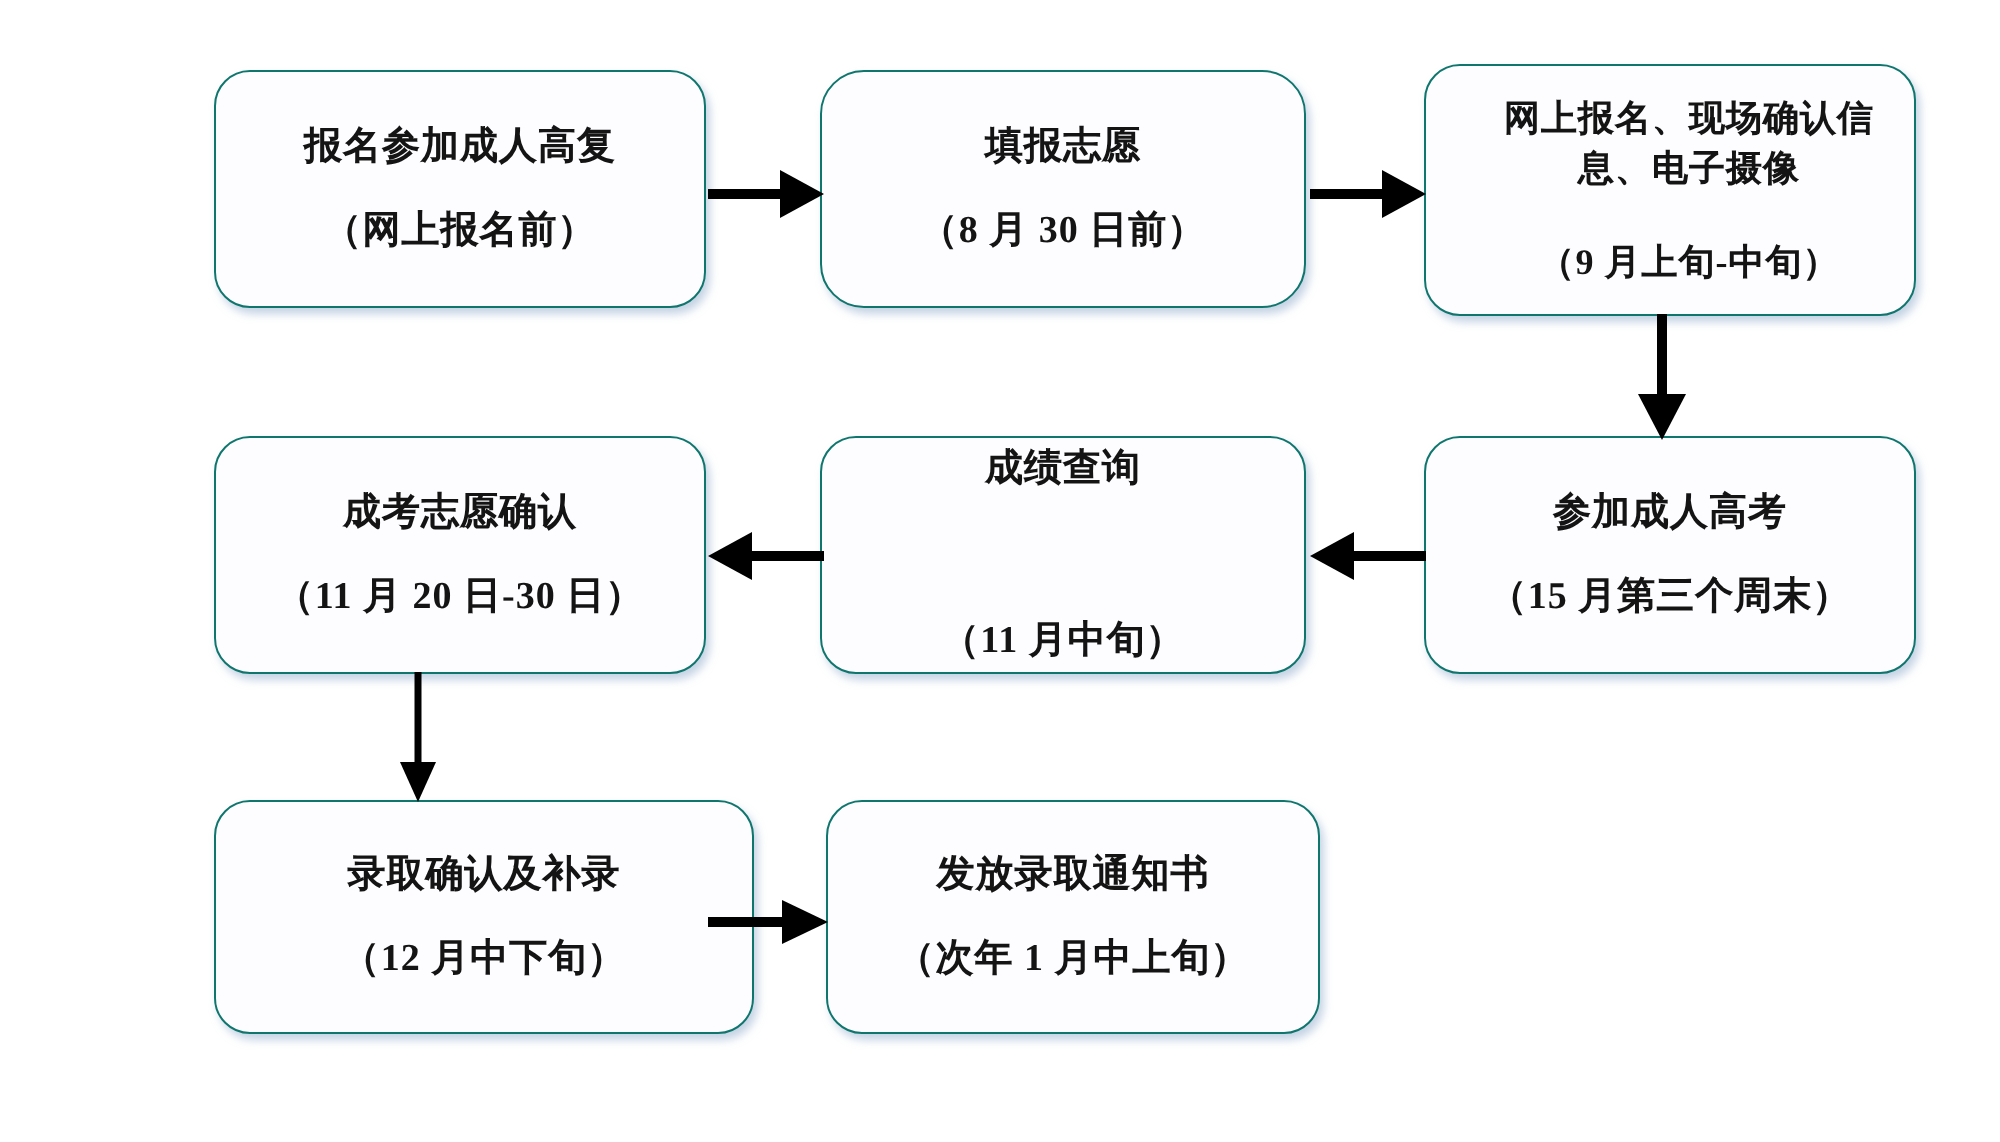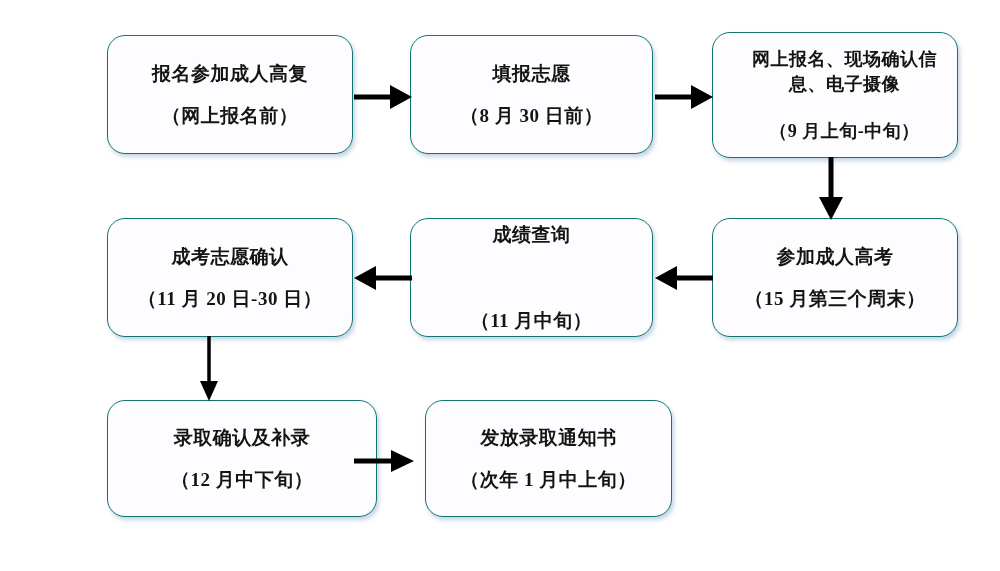--- a/index.html
+++ b/index.html
@@ -61,27 +61,27 @@
   .arrow {
     position: absolute;
   }
   .arrow svg {
     display: block;
     overflow: visible;
   }
 
   
   .n1 { left: 107px; top: 35px;  width: 246px; height: 119px; }
-  .n2 { left: 410px; top: 35px;  width: 243px; height: 119px; }
+  .n2 { left: 410px; top: 35px;  width: 243px; height: 119px; border-radius: 22px; }
   .n3 { left: 712px; top: 32px;  width: 246px; height: 126px; padding-left: 19px; }
   .n4 { left: 712px; top: 218px; width: 246px; height: 119px; }
   .n5 { left: 410px; top: 218px; width: 243px; height: 119px; gap: 44px; }
   .n6 { left: 107px; top: 218px; width: 246px; height: 119px; }
   .n7 { left: 107px; top: 400px; width: 270px; height: 117px; text-align: center; }
-  .n8 { left: 425px; top: 400px; width: 247px; height: 117px; }
+  .n8 { left: 413px; top: 400px; width: 247px; height: 117px; }
 </style>
 </head>
 <body>
 
 <div id="canvas">
 
   <div class="node n1">
     <span class="line title">报名参加成人高复</span>
     <span class="line sub">（网上报名前）</span>
   </div>

